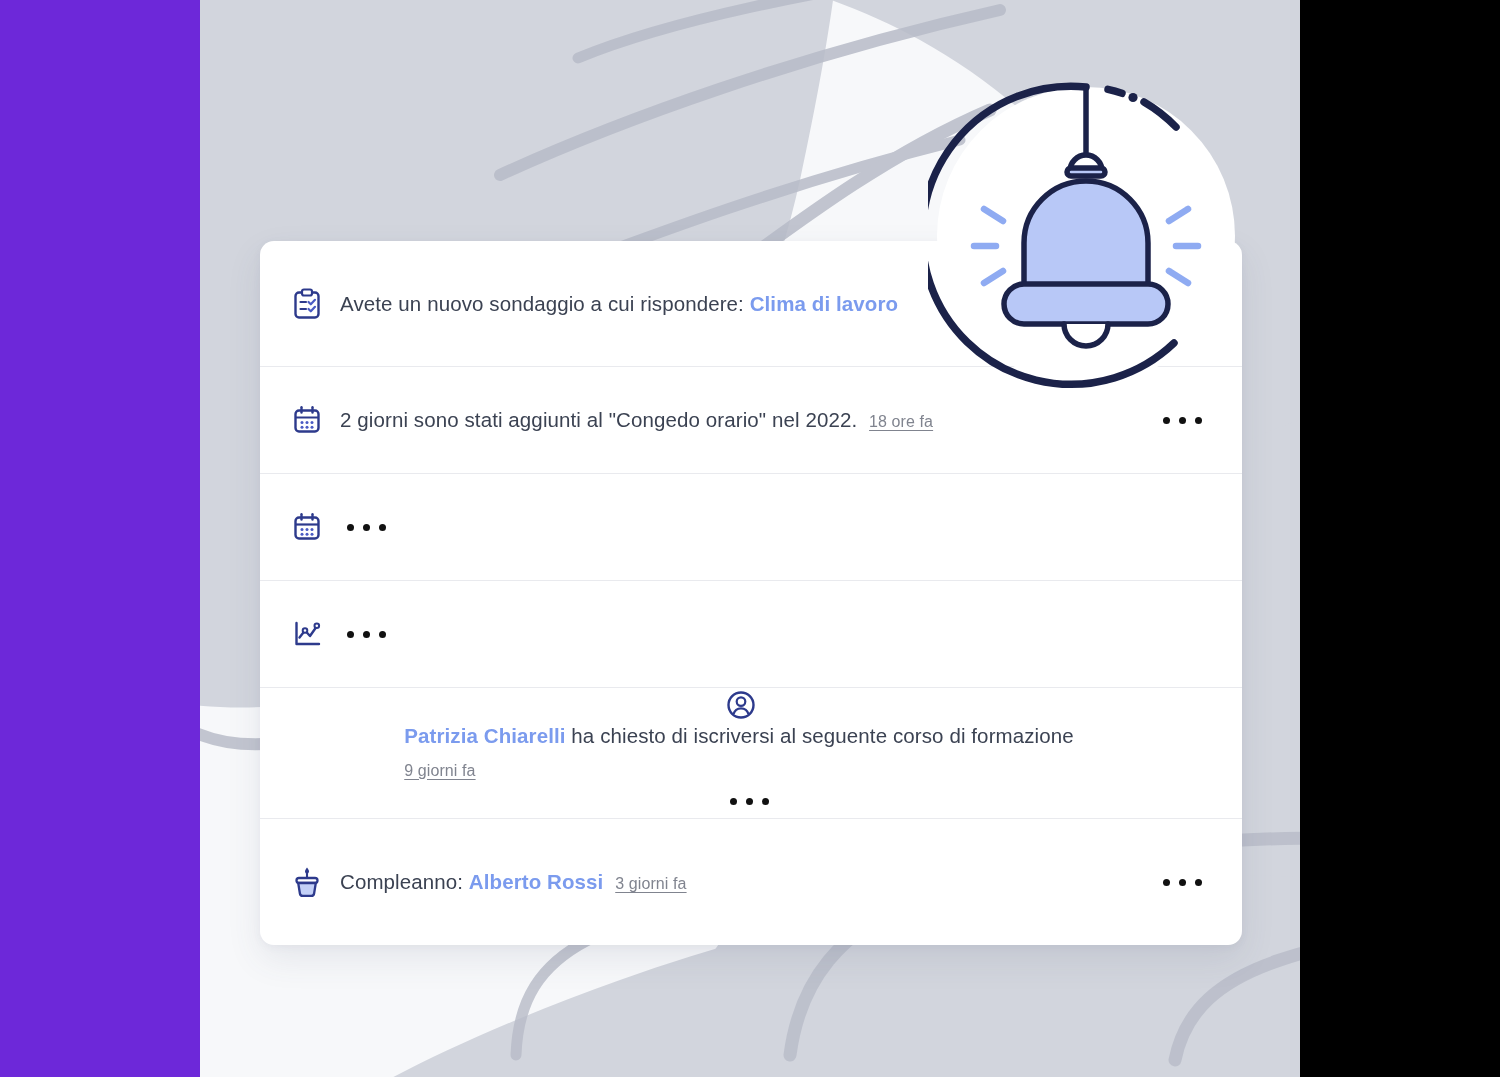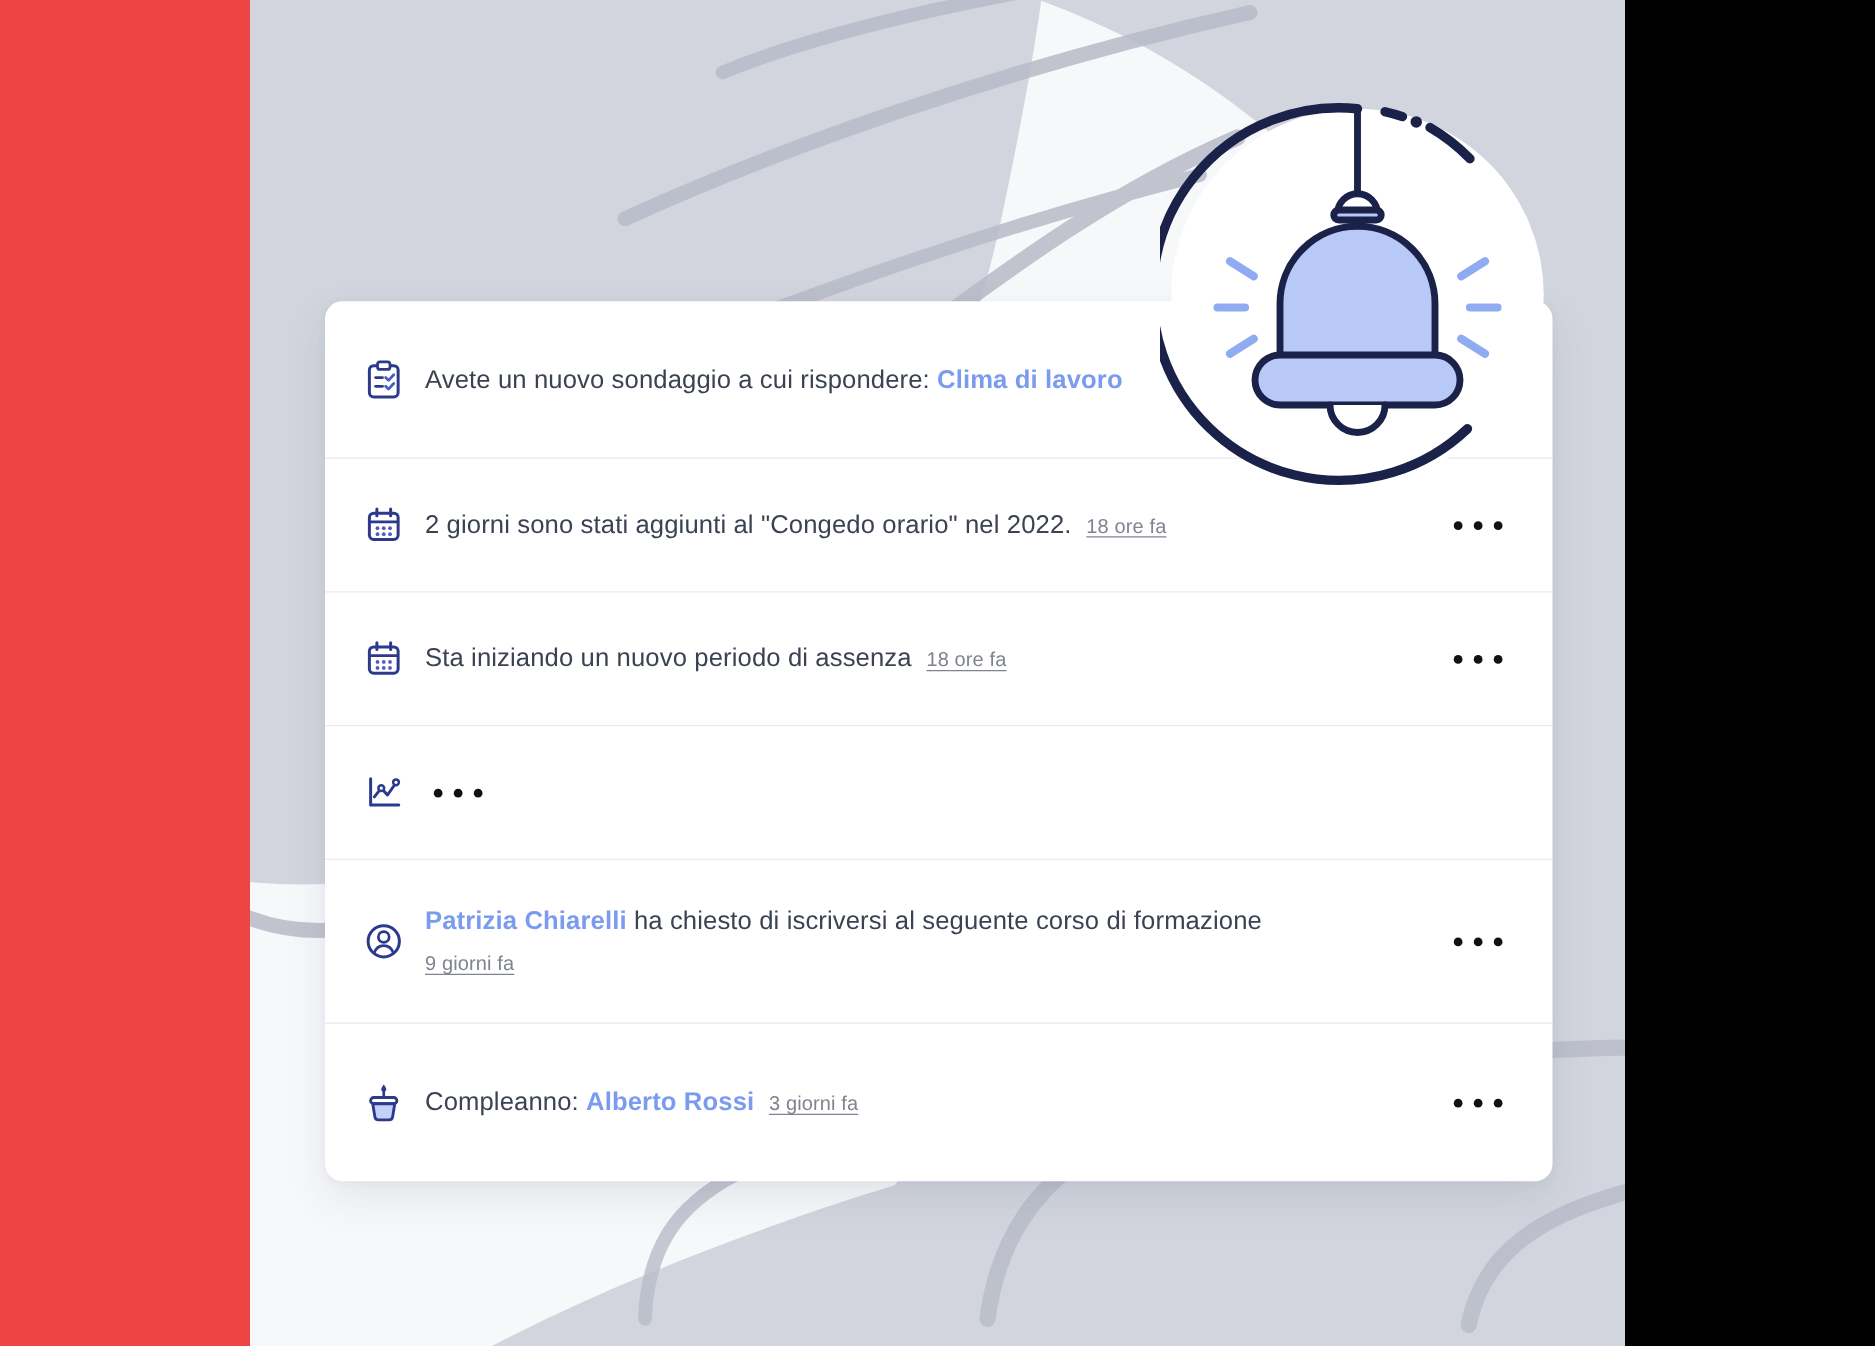--- a/index.html
+++ b/index.html
@@ -9,21 +9,21 @@
     height: 1077px;
     overflow: hidden;
     background: #000000;
     font-family: "Liberation Sans", sans-serif;
   }
 
   #stage {
     position: relative;
     width: 1264px;
     height: 1077px;
-    background: #ef4444;
+    background: #6d28d9;
   }
 
   
   #scene {
     position: absolute;
     left: 200px;
     top: 0px;
     width: 1100px;
     height: 1077px;
     background: #f7f8fa;
@@ -120,21 +120,21 @@
     display: block;
     width: 7px;
     height: 7px;
     border-radius: 50%;
     background: #111111;
   }
 
   
   .h-126 { height: 126px; }
   .h-107 { height: 107px; }
-  .h-131 { height: 131px; }
+  .h-131 { height: 131px; flex-direction: column; }
 
   
   #bell-badge {
     position: absolute;
     left: 928px;
     top: 78px;
     width: 316px;
     height: 320px;
   }
   #bell-badge svg { display: block; }
@@ -240,24 +240,20 @@
           <line x1="9.5" y1="2.2" x2="9.5" y2="7.5" stroke="#2d3a8c" stroke-width="2.4" stroke-linecap="round"></line>
           <line x1="20.5" y1="2.2" x2="20.5" y2="7.5" stroke="#2d3a8c" stroke-width="2.4" stroke-linecap="round"></line>
           <circle cx="10" cy="17.5" r="1.5" fill="#4a5bc4"></circle>
           <circle cx="15" cy="17.5" r="1.5" fill="#4a5bc4"></circle>
           <circle cx="20" cy="17.5" r="1.5" fill="#4a5bc4"></circle>
           <circle cx="10" cy="22.3" r="1.5" fill="#4a5bc4"></circle>
           <circle cx="15" cy="22.3" r="1.5" fill="#4a5bc4"></circle>
           <circle cx="20" cy="22.3" r="1.5" fill="#4a5bc4"></circle>
         </svg>
       </span>
-      <div class="row-body">
-        <div class="row-text"><span>Sta iniziando un nuovo periodo di assenza</span>
-          <span class="time">18 ore fa</span></div>
-      </div>
       <div class="row-menu">
         <i></i>
         <i></i>
         <i></i>
       </div>
     </div>
 
     <div class="notif-row h-107">
       <span class="row-icon">
         <svg width="30" height="30" viewBox="0 0 30 30">

